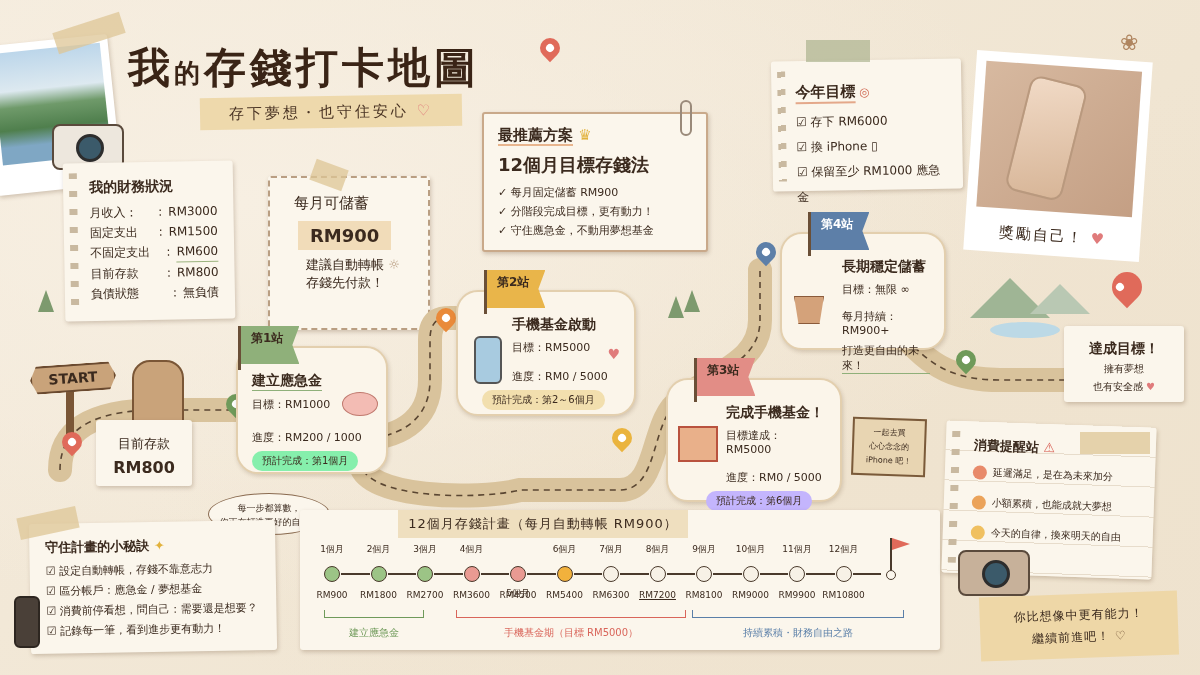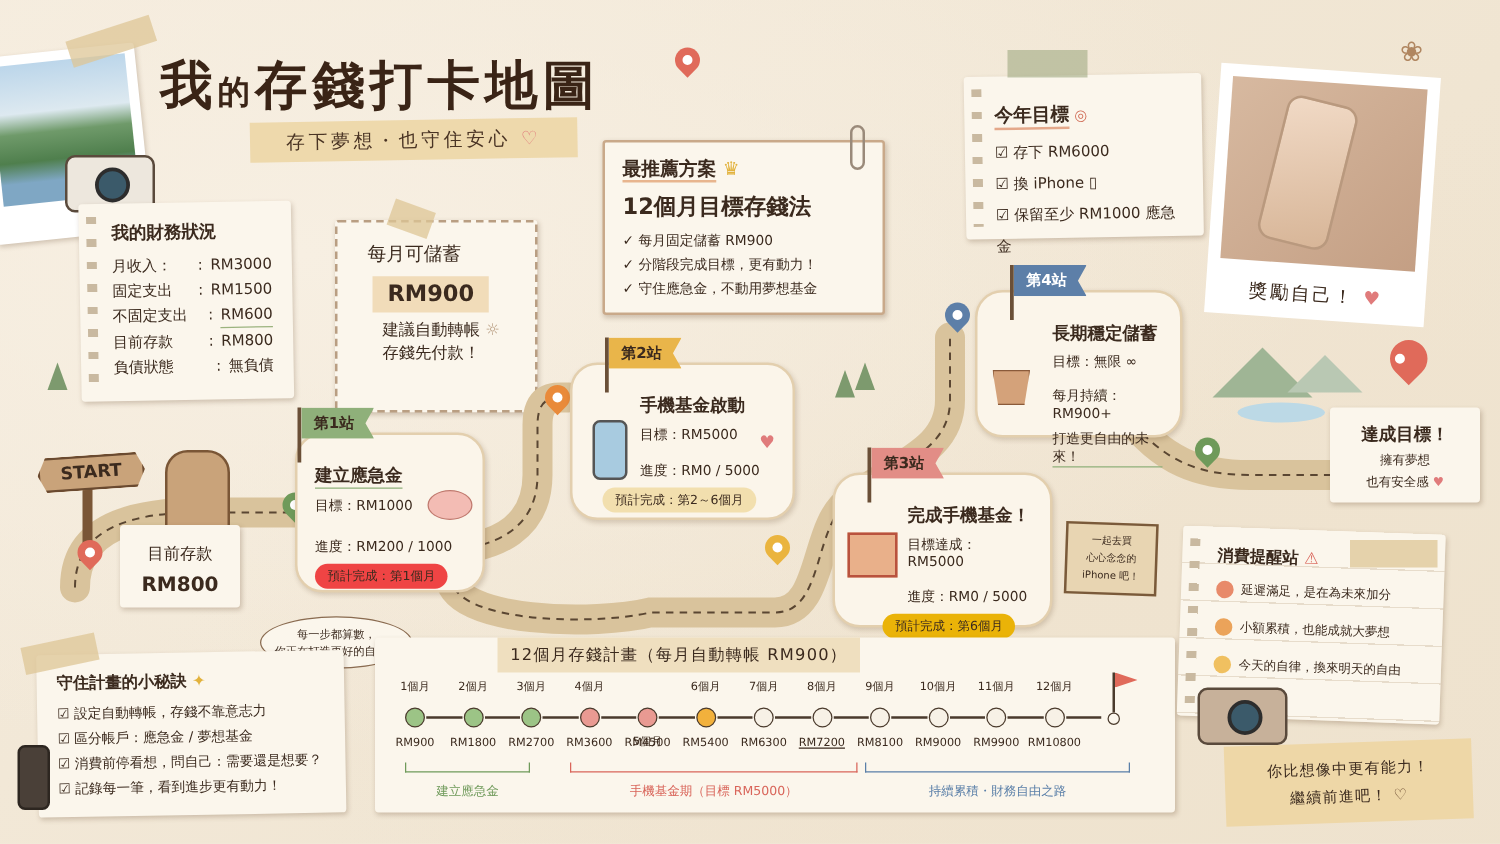--- a/index.html
+++ b/index.html
@@ -37,21 +37,21 @@
 .polaroid{left:970px;top:56px;width:176px;height:200px;background:#fff;transform:rotate(4deg);padding:10px 10px 44px}
 .polaroid .img{width:100%;height:100%;background:linear-gradient(135deg,#d7b9a0,#c49f84)}
 .polaroid .cap{position:absolute;bottom:10px;left:0;right:0;text-align:center;font-size:15px;letter-spacing:2px}
 .phone-ill{position:absolute;left:46px;top:24px;width:58px;height:118px;border-radius:12px;background:linear-gradient(160deg,#f1dac6,#d7b597);border:2px solid #b9997e;transform:rotate(10deg)}
 .road{stroke:#d9c39c;stroke-width:24;fill:none;stroke-linecap:round}
 .road-dash{stroke:#5a4632;stroke-width:1.6;fill:none;stroke-dasharray:6 5}
 .station{background:#fbf5ea;border-radius:22px;border:2px solid #e3cfae;box-shadow:1px 2px 4px rgba(90,60,30,.2);font-size:11px;padding:24px 14px 10px}
 .station .h{font-size:14px;font-weight:bold;margin-bottom:6px}
 .flag{position:absolute;top:-22px;left:0;display:flex;align-items:center}
 .flag .pole{width:3px;height:44px;background:#6a4f37;position:absolute;left:0;top:0}
-.flag .cloth{margin-left:3px;padding:4px 16px 4px 10px;font-size:12px;font-weight:bold;clip-path:polygon(0 0,100% 0,88% 50%,100% 100%,0 100%)}
+.flag .cloth{margin-left:3px;padding:4px 16px 17px 10px;font-size:12px;font-weight:bold;clip-path:polygon(0 0,100% 0,88% 50%,100% 100%,0 100%)}
 .pill{display:inline-block;padding:3px 10px;border-radius:10px;font-size:10px;margin-top:6px}
 .pin{position:absolute;width:20px;height:20px;border-radius:50% 50% 50% 0;transform:rotate(-45deg)}
 .pin::after{content:"";position:absolute;left:6px;top:6px;width:8px;height:8px;border-radius:50%;background:#fff}
 .start-sign{left:30px;top:364px;width:86px;height:28px;background:#c9a37a;border:2px solid #6a4a30;display:flex;align-items:center;justify-content:center;font-weight:bold;font-size:14px;transform:rotate(-4deg);clip-path:polygon(8% 0,92% 0,100% 50%,92% 100%,8% 100%,0 50%)}
 .cur-save{left:96px;top:420px;width:96px;height:66px;font-size:13px;text-align:center;padding-top:12px;line-height:24px}
 .cur-save b{font-size:16px}
 .tips{left:30px;top:522px;width:246px;height:130px;transform:rotate(-1deg);padding:14px 16px;font-size:11px;line-height:20px}
 .tips .h{font-size:13px;font-weight:bold;margin-bottom:4px}
 .bubble{left:208px;top:493px;width:122px;height:42px;background:#fbf6ec;border:1.5px solid #8a6b50;border-radius:50%;font-size:9px;text-align:center;padding-top:7px;line-height:14px}
 .plan{left:300px;top:510px;width:640px;height:140px;padding:0}
@@ -172,21 +172,21 @@
 <div class="abs pin" style="left:956px;top:350px;background:#6f9a5a"></div>
 
 <div class="abs station" style="left:236px;top:346px;width:152px;height:128px">
   <div class="flag">
       <div class="pole"></div>
       <div class="cloth" style="background:#8fb07a">第1站</div>
     </div>
   <div class="h" style="border-bottom:1.5px solid #8fb07a;display:inline-block">建立應急金</div>
   <div>目標：RM1000</div>
   <div style="margin-top:18px">進度：RM200 / 1000</div>
-  <div class="pill" style="background:#ef4444">預計完成：第1個月</div>
+  <div class="pill" style="background:#86efac">預計完成：第1個月</div>
   <div class="abs" style="right:8px;top:44px;width:36px;height:24px;border-radius:50%;background:#f3bcb4;border:1.5px solid #c07a6f"></div>
 </div>
 
 <div class="abs station" style="left:456px;top:290px;width:180px;height:126px;padding-left:54px">
   <div class="flag" style="left:26px">
       <div class="pole"></div>
       <div class="cloth" style="background:#e9b54a">第2站</div>
     </div>
   <div class="h">手機基金啟動</div>
   <div>目標：RM5000</div>
@@ -197,21 +197,21 @@
 </div>
 
 <div class="abs station" style="left:666px;top:378px;width:176px;height:124px;padding-left:58px">
   <div class="flag" style="left:26px">
       <div class="pole"></div>
       <div class="cloth" style="background:#e28d86">第3站</div>
     </div>
   <div class="h">完成手機基金！</div>
   <div>目標達成：RM5000</div>
   <div style="margin-top:14px">進度：RM0 / 5000</div>
-  <div class="pill" style="background:#eab308;margin-left:-20px">預計完成：第6個月</div>
+  <div class="pill" style="background:#c4b5fd;margin-left:-20px">預計完成：第6個月</div>
   <div class="abs" style="left:10px;top:46px;width:40px;height:36px;background:#e9b08a;border:2px solid #b9523e"></div>
 </div>
 
 <div class="abs station" style="left:780px;top:232px;width:166px;height:118px;padding-left:60px">
   <div class="flag" style="left:26px">
       <div class="pole"></div>
       <div class="cloth" style="background:#5d7fa8;color:#fff">第4站</div>
     </div>
   <div class="h">長期穩定儲蓄</div>
   <div>目標：無限 ∞</div>

